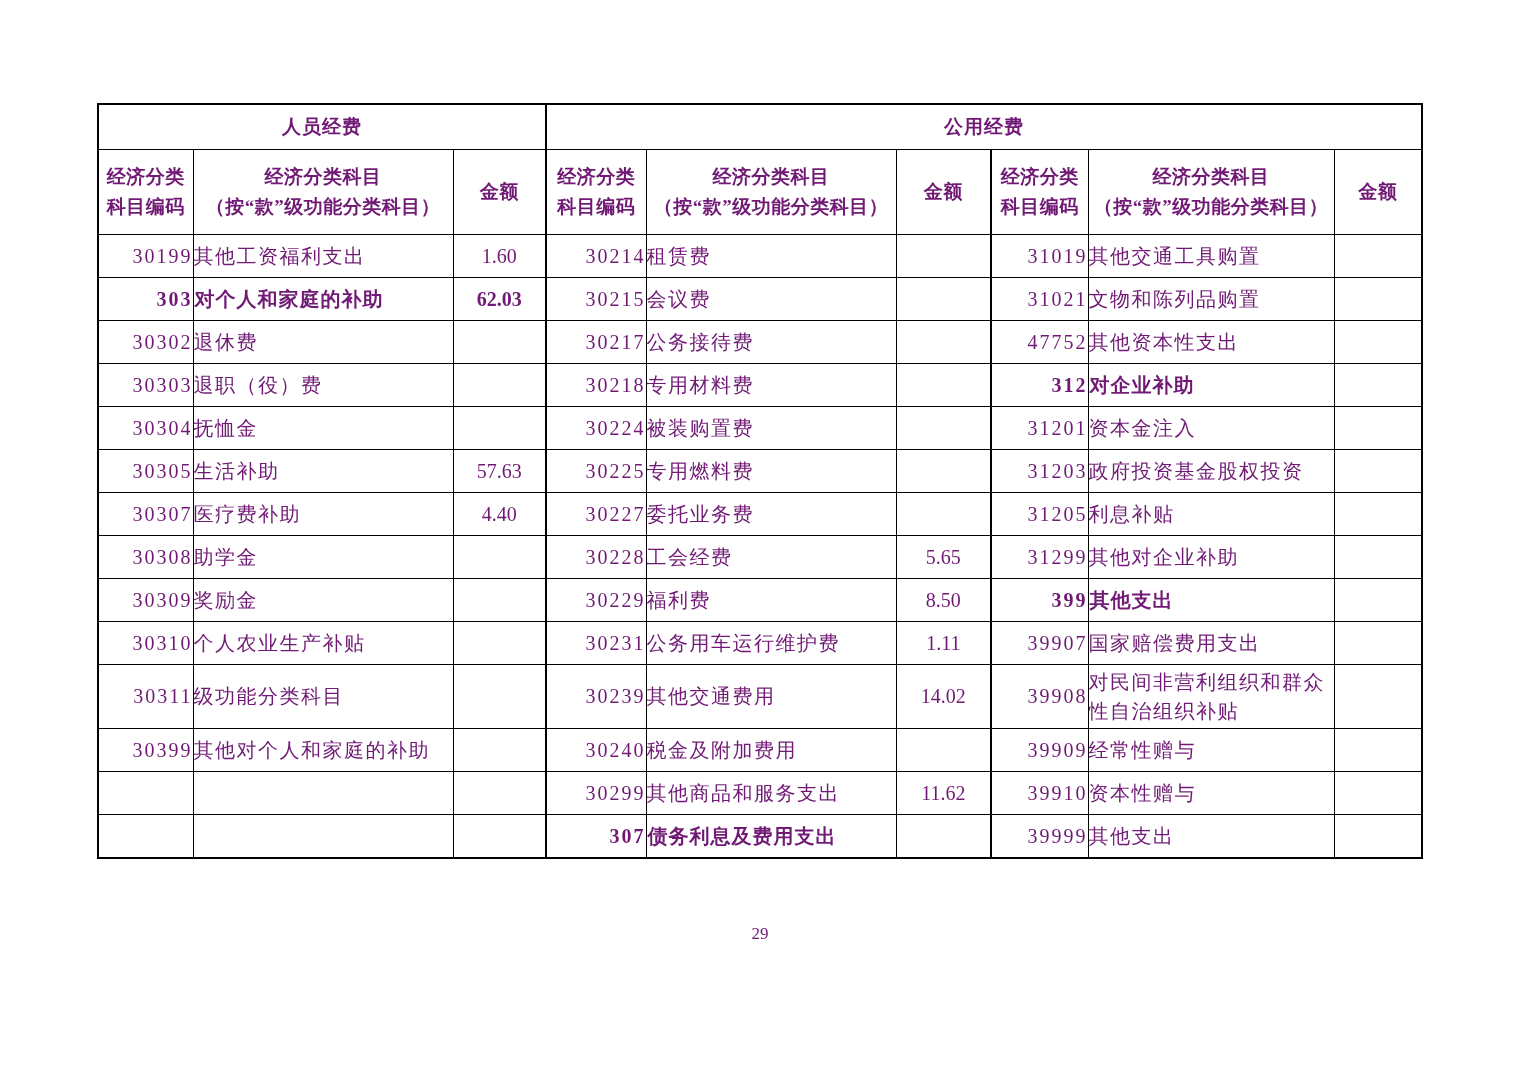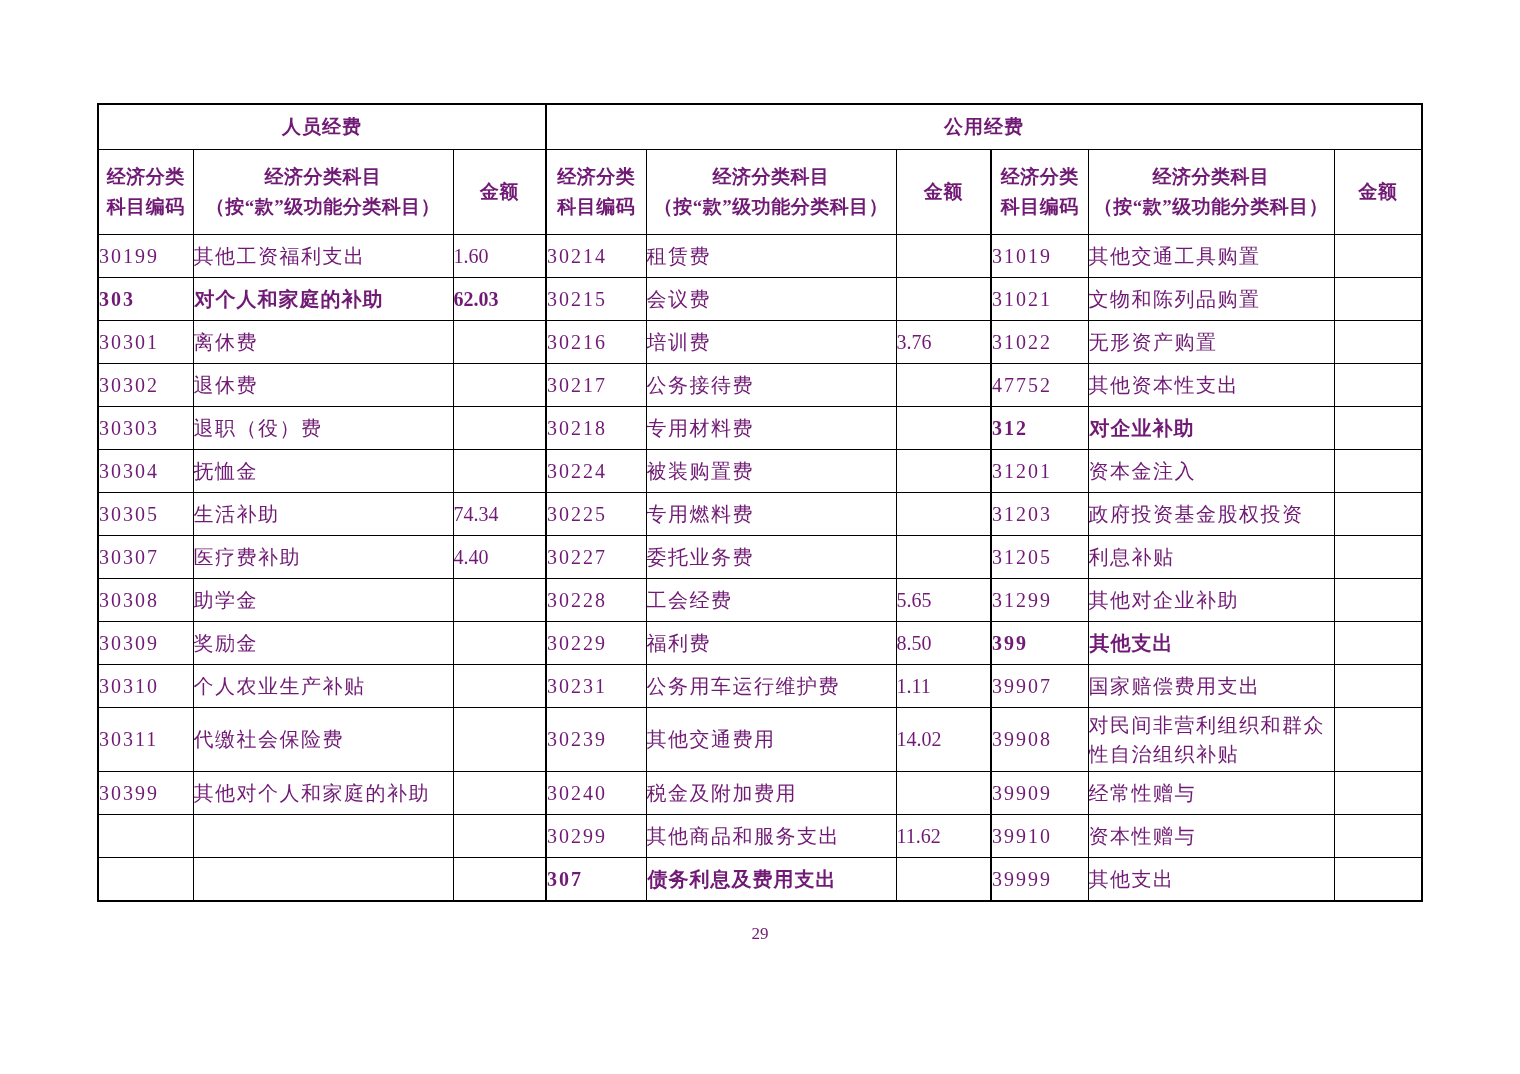--- a/index.html
+++ b/index.html
@@ -51,33 +51,33 @@
     letter-spacing: 0.5px;
   }
   tbody td {
     height: 42px;
     font-size: 20px;
   }
   tr.tall td {
     height: 63px;
   }
   td.code {
-    text-align: left;
+    text-align: right;
     padding-left: 12px;
     letter-spacing: 2px;
   }
   td.subject {
     text-align: left;
     padding-left: 40px;
     padding-right: 6px;
     letter-spacing: 1.5px;
     line-height: 1.45;
   }
   td.amount {
-    text-align: left;
+    text-align: center;
     padding-right: 9px;
     letter-spacing: 0;
   }
   tr td.bold {
     font-weight: bold;
   }
   td.subject.bold {
     padding-left: 1px;
     letter-spacing: 1px;
   }
@@ -162,31 +162,20 @@
           <td class="subject bold">对个人和家庭的补助</td>
           <td class="amount bold">62.03</td>
           <td class="code group-start">30215</td>
           <td class="subject">会议费</td>
           <td class="amount"></td>
           <td class="code group-start">31021</td>
           <td class="subject">文物和陈列品购置</td>
           <td class="amount"></td>
         </tr>
         <tr>
-          <td class="code">30301</td>
-          <td class="subject">离休费</td>
-          <td class="amount"></td>
-          <td class="code group-start">30216</td>
-          <td class="subject">培训费</td>
-          <td class="amount">3.76</td>
-          <td class="code group-start">31022</td>
-          <td class="subject">无形资产购置</td>
-          <td class="amount"></td>
-        </tr>
-        <tr>
           <td class="code">30302</td>
           <td class="subject">退休费</td>
           <td class="amount"></td>
           <td class="code group-start">30217</td>
           <td class="subject">公务接待费</td>
           <td class="amount"></td>
           <td class="code group-start">47752</td>
           <td class="subject">其他资本性支出</td>
           <td class="amount"></td>
         </tr>
@@ -208,21 +197,21 @@
           <td class="code group-start">30224</td>
           <td class="subject">被装购置费</td>
           <td class="amount"></td>
           <td class="code group-start">31201</td>
           <td class="subject">资本金注入</td>
           <td class="amount"></td>
         </tr>
         <tr>
           <td class="code">30305</td>
           <td class="subject">生活补助</td>
-          <td class="amount">74.34</td>
+          <td class="amount">57.63</td>
           <td class="code group-start">30225</td>
           <td class="subject">专用燃料费</td>
           <td class="amount"></td>
           <td class="code group-start">31203</td>
           <td class="subject">政府投资基金股权投资</td>
           <td class="amount"></td>
         </tr>
         <tr>
           <td class="code">30307</td>
           <td class="subject">医疗费补助</td>
@@ -262,21 +251,21 @@
           <td class="amount"></td>
           <td class="code group-start">30231</td>
           <td class="subject">公务用车运行维护费</td>
           <td class="amount">1.11</td>
           <td class="code group-start">39907</td>
           <td class="subject">国家赔偿费用支出</td>
           <td class="amount"></td>
         </tr>
         <tr class="tall">
           <td class="code">30311</td>
-          <td class="subject">代缴社会保险费</td>
+          <td class="subject">级功能分类科目</td>
           <td class="amount"></td>
           <td class="code group-start">30239</td>
           <td class="subject">其他交通费用</td>
           <td class="amount">14.02</td>
           <td class="code group-start">39908</td>
           <td class="subject">对民间非营利组织和群众性自治组织补贴</td>
           <td class="amount"></td>
         </tr>
         <tr>
           <td class="code">30399</td>

